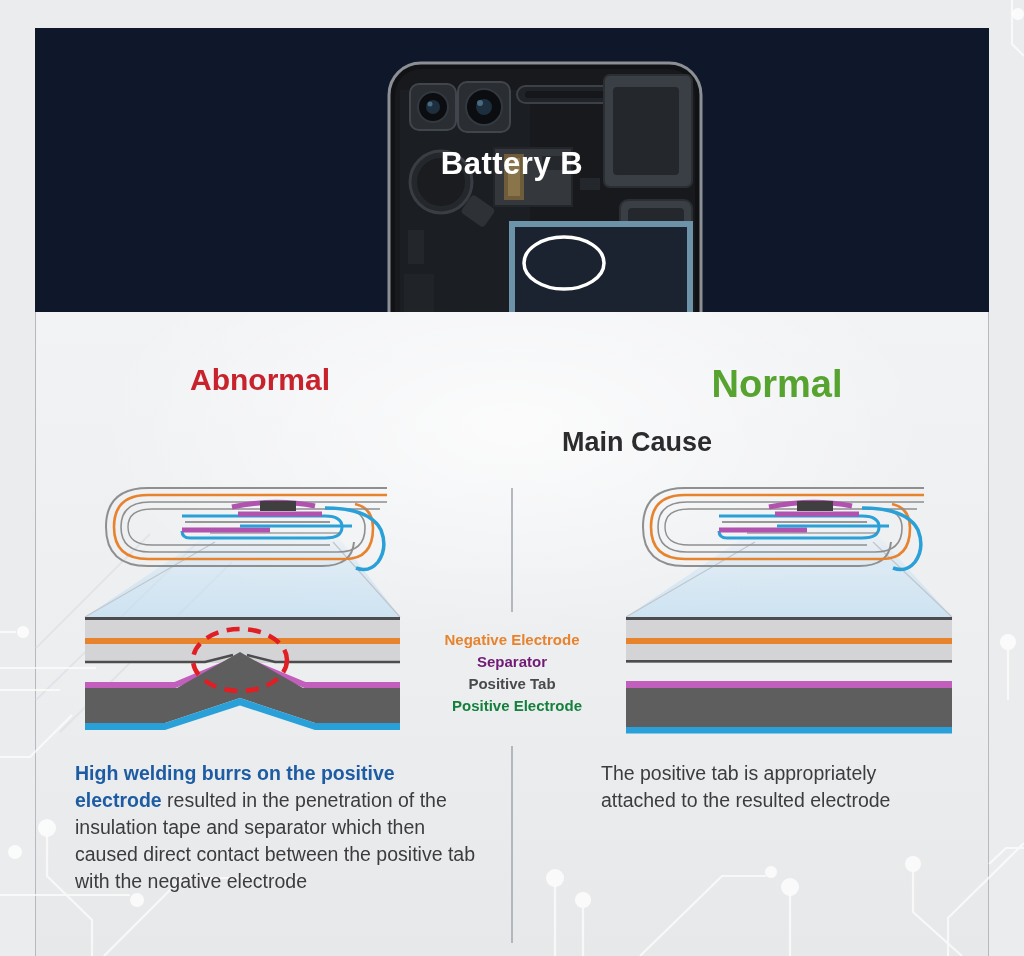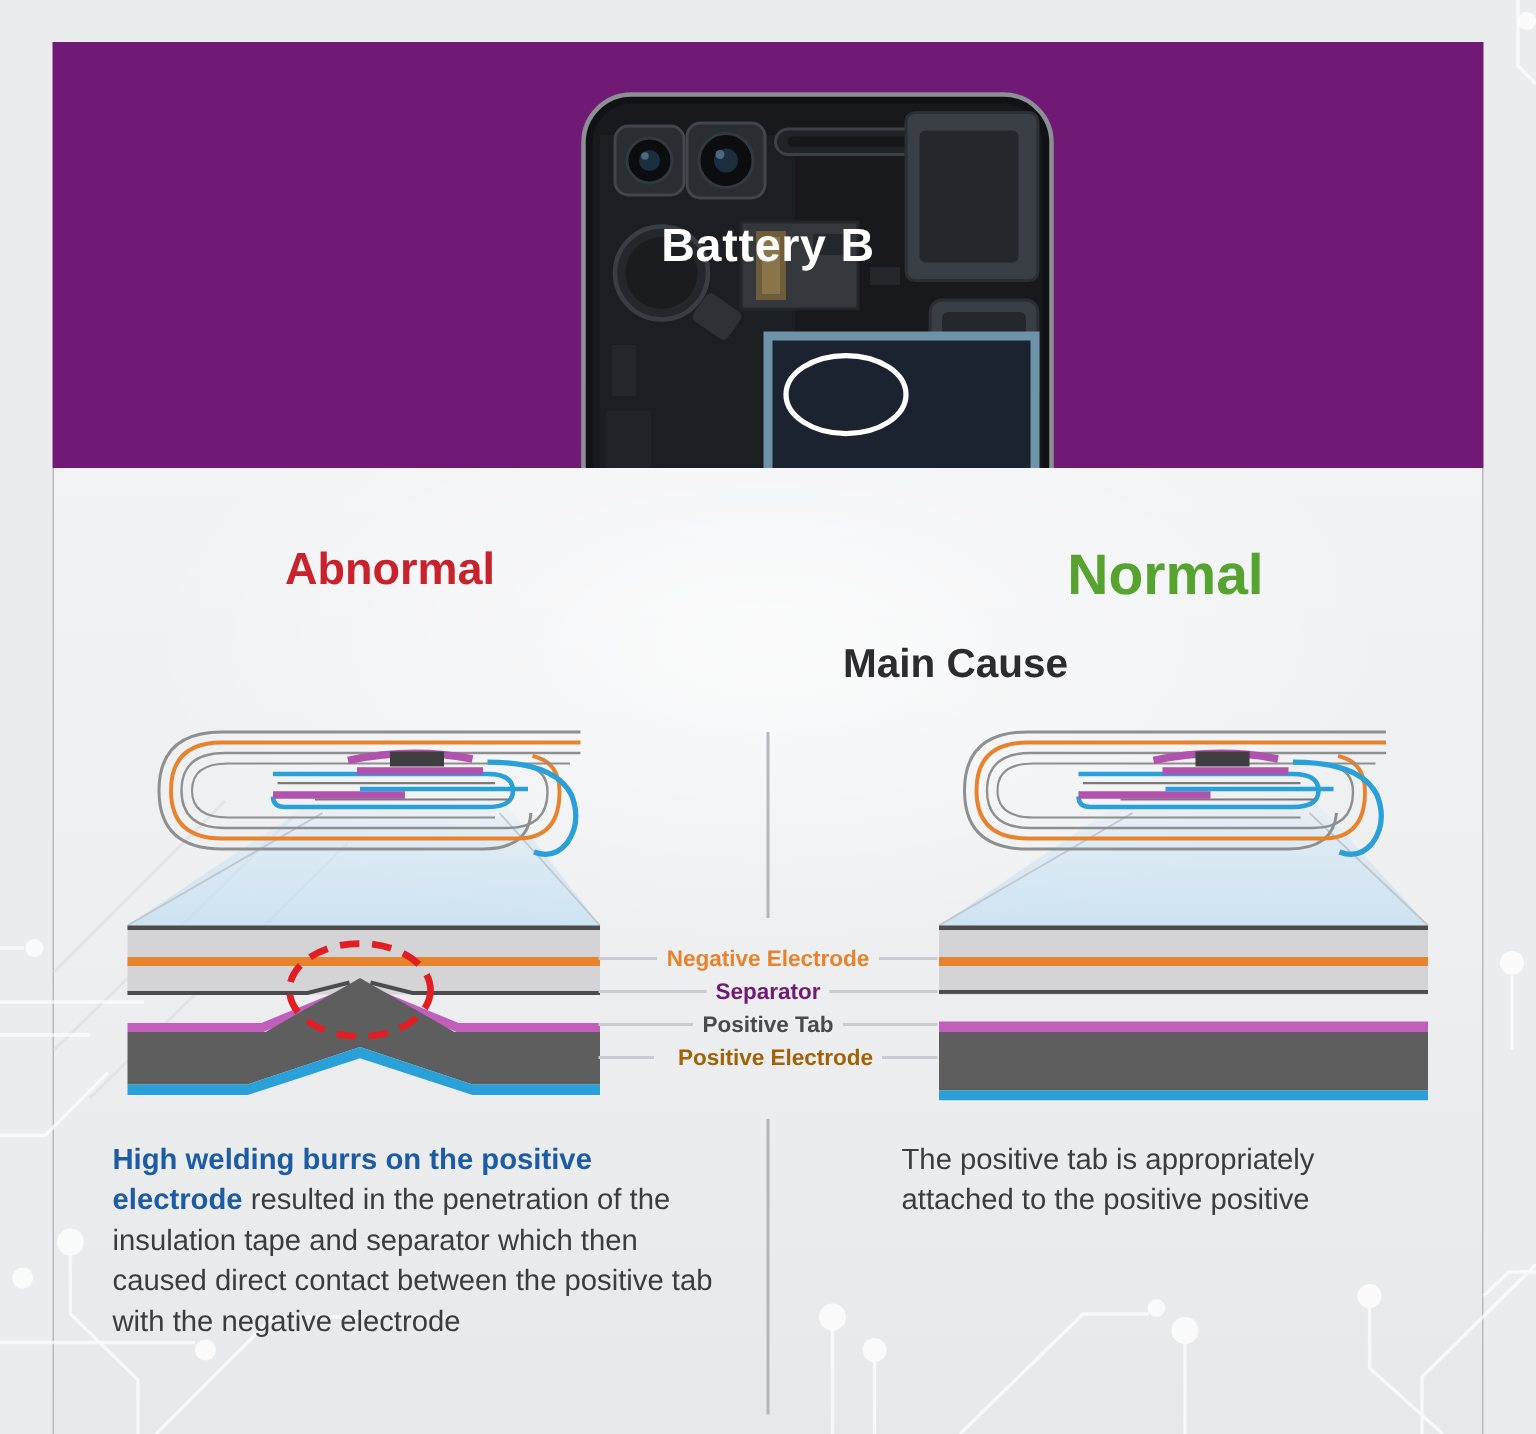--- a/index.html
+++ b/index.html
@@ -4,21 +4,21 @@
 <style>
   html,body{margin:0;padding:0;}
   body{
     width:1024px;height:956px;position:relative;overflow:hidden;
     background:#eaecee;
     font-family:"Liberation Sans", sans-serif;
   }
   
   .hero{
     position:absolute;left:35px;top:28px;width:954px;height:284px;
-    background:#701a75;overflow:hidden;z-index:2;
+    background:#0f172a;overflow:hidden;z-index:2;
   }
   .hero-title{
     position:absolute;left:0;top:118px;width:100%;text-align:center;
     color:#ffffff;font-size:31px;font-weight:700;letter-spacing:.5px;z-index:3;
   }
   .phone{position:absolute;left:317px;top:32px;z-index:1;}
   .panel{
     position:absolute;left:35px;top:312px;width:954px;height:644px;z-index:2;
     background:
       radial-gradient(ellipse 600px 300px at 50% 18%, rgba(255,255,255,.75), rgba(255,255,255,0) 70%),
@@ -47,21 +47,21 @@
   .divider{position:absolute;left:511px;width:2px;background:#a9adb2;opacity:.85;}
   .divider.seg1{top:488px;height:124px;}
   .divider.seg2{top:746px;height:197px;}
 
   
   .legend{
     position:absolute;left:399px;top:628px;width:226px;
     display:flex;flex-direction:column;
   }
   .legend-row{
-    height:22px;display:flex;align-items:center;justify-content:center;
+    height:22px;display:flex;align-items:center;justify-content:center;flex-direction:column;
   }
   .legend-row .lead{flex:1 1 auto;height:2px;background:#c9cbd0;}
   .legend-row .lab{
     flex:0 0 auto;padding:0 6px;font-size:15px;font-weight:700;white-space:nowrap;
   }
 
   
   .col-svg{position:absolute;top:480px;}
   .col-svg.left{left:75px;}
   .col-svg.right{left:615px;}
@@ -267,23 +267,23 @@
       <span class="lab" style="color: #701a75;">Separator</span>
       <span class="lead"></span>
     </div>
     <div class="legend-row">
       <span class="lead"></span>
       <span class="lab" style="color: rgb(74, 74, 76);">Positive Tab</span>
       <span class="lead"></span>
     </div>
     <div class="legend-row">
       <span class="lead"></span>
-      <span class="lab" style="color: #a16207; margin-left: 10px;">Positive Electrode</span>
+      <span class="lab" style="color: #15803d; margin-left: 10px;">Positive Electrode</span>
       <span class="lead"></span>
     </div>
   </div>
 
   <div class="para-left">
     <span class="hl">High welding burrs on the positive electrode</span><span> resulted in the penetration of the insulation tape and separator which then caused direct contact between the positive tab with the negative electrode</span>
   </div>
-  <div class="para-right">The positive tab is appropriately attached to the positive positive</div>
+  <div class="para-right">The positive tab is appropriately attached to the resulted electrode</div>
 
 </div>
 
 </body></html>

